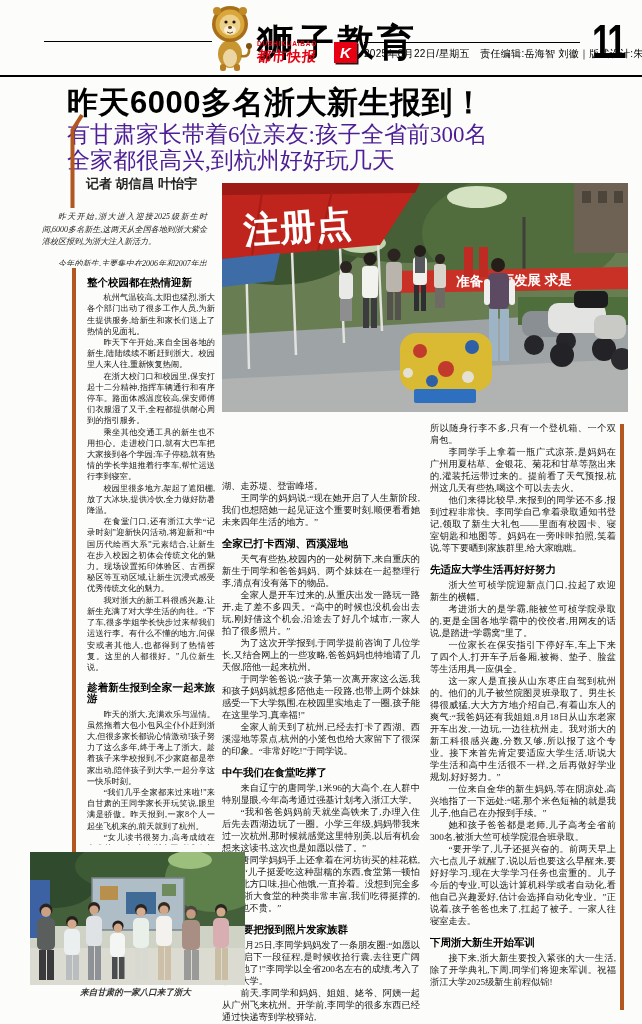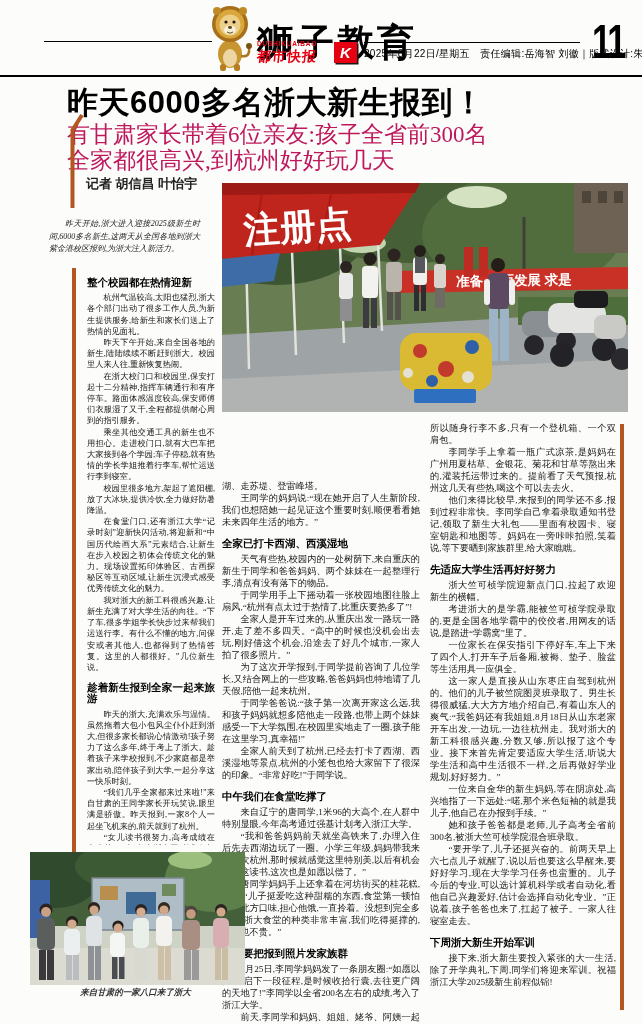--- a/index.html
+++ b/index.html
@@ -18,33 +18,33 @@
          font-style:italic;font-size:15px;text-align:center;line-height:21px;box-shadow:1.5px 1.5px 0 #1a1a1a;}
   .dateline{left:364px;top:42px;width:216px;border-top:1.2px solid #000;padding-top:4px;
             font-size:10px;letter-spacing:.3px;color:#000;white-space:nowrap;}
   .pagenum{left:592px;top:14px;font-size:48px;font-weight:900;letter-spacing:-3px;transform:scaleX(.72);
            transform-origin:left top;color:#000;}
   .header-rule{left:0;top:75px;width:642px;height:2px;background:#000;}
 
   
   .hl-main{left:67px;top:82px;font-size:31px;font-weight:900;letter-spacing:.5px;color:#000;
            font-family:"Liberation Sans",sans-serif;white-space:nowrap;}
-  .hl-sub{left:67px;font-size:23px;font-weight:500;color:#be185d;font-family:"Liberation Serif",serif;white-space:nowrap;text-align:right;}
+  .hl-sub{left:67px;font-size:23px;font-weight:500;color:#4c1d95;font-family:"Liberation Serif",serif;white-space:nowrap;text-align:right;}
   .hl-sub1{top:119px;} .hl-sub2{top:145px;}
   .byline{left:86px;top:175px;font-size:13px;font-weight:700;color:#222;}
 
   
   .bar{background:#b2571f;}
   .bar-left{left:72px;top:268px;width:4px;height:598px;}
   .bar-right{left:620px;top:424px;width:4px;height:586px;}
 
   
   .intro{left:33px;top:202px;width:183px;height:64px;font-family:"Liberation Serif",serif;
          font-style:italic;font-size:8px;line-height:12.6px;text-align:justify;color:#222;overflow:hidden;}
-  .intro p{margin:16px;text-indent:2em;}
+  .intro p{margin:9px;text-indent:2em;}
 
   
   .col{position:absolute;overflow:hidden;font-family:"Liberation Serif",serif;color:#161616;text-align:justify;}
   .col1{left:87px;top:277px;width:128px;height:568px;font-size:8.2px;line-height:11.2px;}
   .col2{left:222px;top:437px;width:198px;height:597px;font-size:9.2px;line-height:12px;margin-top:43px;}
   .col3{left:430px;top:422px;width:186px;height:592px;font-size:9.2px;line-height:12px;}
   .sec-h{font-family:"Liberation Sans",sans-serif;font-weight:700;font-size:10.5px;color:#000;margin:9px 0 4px;}
   .col .sec-h:first-child{margin-top:0;}
   .para{margin:0;text-indent:2em;}
   .para.cont{text-indent:0;}
@@ -224,21 +224,20 @@
       <div class="sec-h">趁着新生报到全家一起来旅游</div>
       <div class="para">昨天的浙大,充满欢乐与温情。虽然拖着大包小包风尘仆仆赶到浙大,但很多家长都说心情激动!孩子努力了这么多年,终于考上了浙大。趁着孩子来学校报到,不少家庭都是举家出动,陪伴孩子到大学,一起分享这一快乐时刻。</div>
       <div class="para">“我们几乎全家都来过来啦!”来自甘肃的王同学家长开玩笑说,眼里满是骄傲。昨天报到,一家8个人一起坐飞机来的,前天就到了杭州。</div>
       <div class="para">“女儿读书很努力,高考成绩在全省前300名,考上浙大工科试验班,也没有辜负这么多年的辛苦。我们带了被褥、床垫,常用的生活用品全都带来了,一共装了7个行李箱,另外还快递了两大包东西。”</div>
     </div>
   <div class="col col2">
       <div class="para cont">湖、走苏堤、登雷峰塔。</div>
       <div class="para">王同学的妈妈说:“现在她开启了人生新阶段,我们也想陪她一起见证这个重要时刻,顺便看看她未来四年生活的地方。”</div>
       <div class="sec-h">全家已打卡西湖、西溪湿地</div>
       <div class="para">天气有些热,校园内的一处树荫下,来自重庆的新生于同学和爸爸妈妈、两个妹妹在一起整理行李,清点有没有落下的物品。</div>
-      <div class="para">于同学用手上下摇动着一张校园地图往脸上扇风,“杭州有点太过于热情了,比重庆要热多了”!</div>
       <div class="para">全家人是开车过来的,从重庆出发一路玩一路开,走了差不多四天。“高中的时候也没机会出去玩,刚好借这个机会,沿途去了好几个城市,一家人拍了很多照片。”</div>
       <div class="para">为了这次开学报到,于同学提前咨询了几位学长,又结合网上的一些攻略,爸爸妈妈也特地请了几天假,陪他一起来杭州。</div>
       <div class="para">于同学爸爸说:“孩子第一次离开家这么远,我和孩子妈妈就想多陪他走一段路,也带上两个妹妹感受一下大学氛围,在校园里实地走了一圈,孩子能在这里学习,真幸福!”</div>
       <div class="para">全家人前天到了杭州,已经去打卡了西湖、西溪湿地等景点,杭州的小笼包也给大家留下了很深的印象。“非常好吃!”于同学说。</div>
       <div class="sec-h">中午我们在食堂吃撑了</div>
       <div class="para">来自辽宁的唐同学,1米96的大高个,在人群中特别显眼,今年高考通过强基计划考入浙江大学。</div>
       <div class="para">“我和爸爸妈妈前天就坐高铁来了,办理入住后先去西湖边玩了一圈。小学三年级,妈妈带我来过一次杭州,那时候就感觉这里特别美,以后有机会想来这读书,这次也是如愿以偿了。”</div>
       <div class="para">唐同学妈妈手上还拿着在河坊街买的桂花糕,她说:“儿子挺爱吃这种甜糯的东西,食堂第一顿怕不合北方口味,担心他饿,一直拎着。没想到完全多余了,浙大食堂的种类非常丰富,我们吃得挺撑的,价格也不贵。”</div>
       <div class="sec-h">晚上要把报到照片发家族群</div>
       <div class="para">7月25日,李同学妈妈发了一条朋友圈:“如愿以偿,开启下一段征程,是时候收拾行囊,去往更广阔的天地了!”李同学以全省200名左右的成绩,考入了浙江大学。</div>

